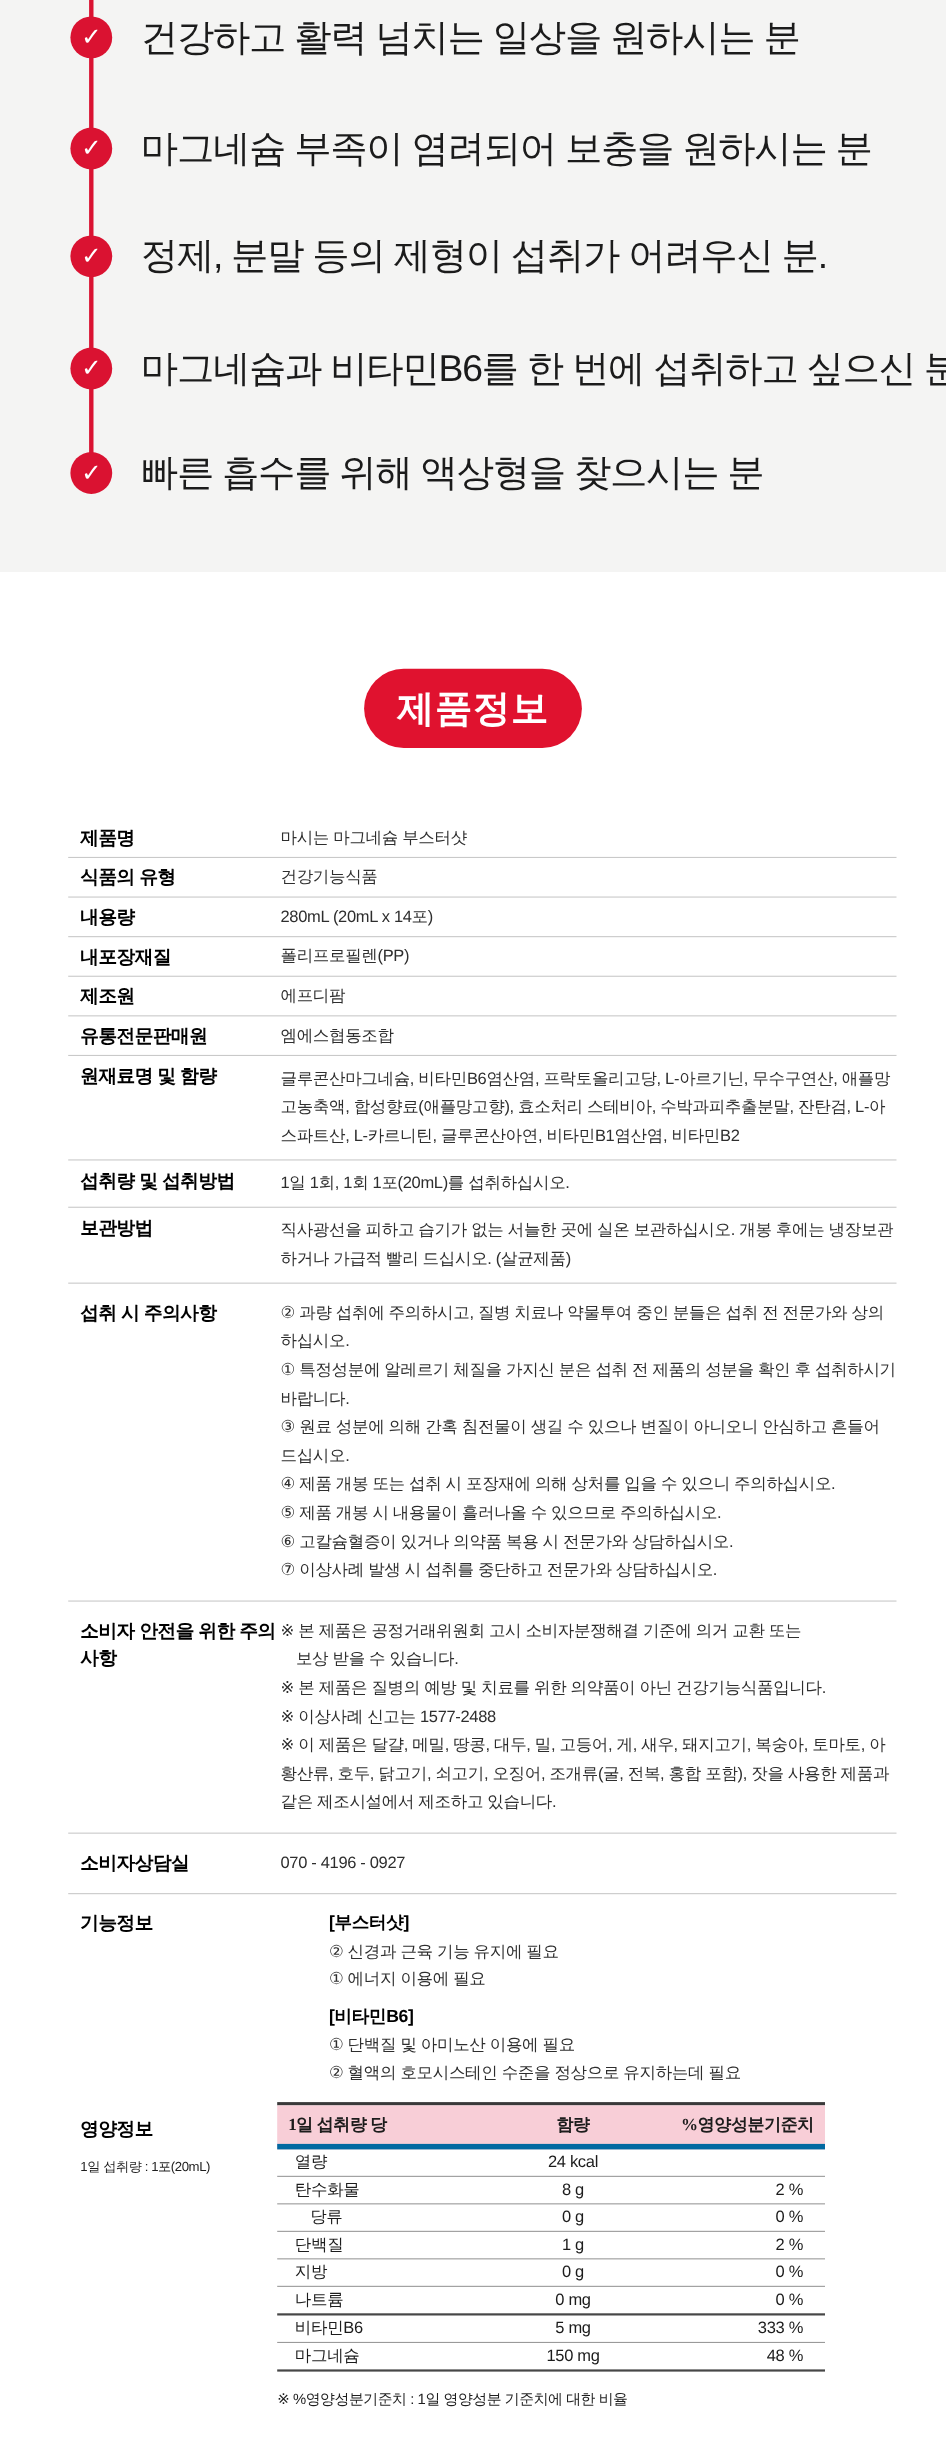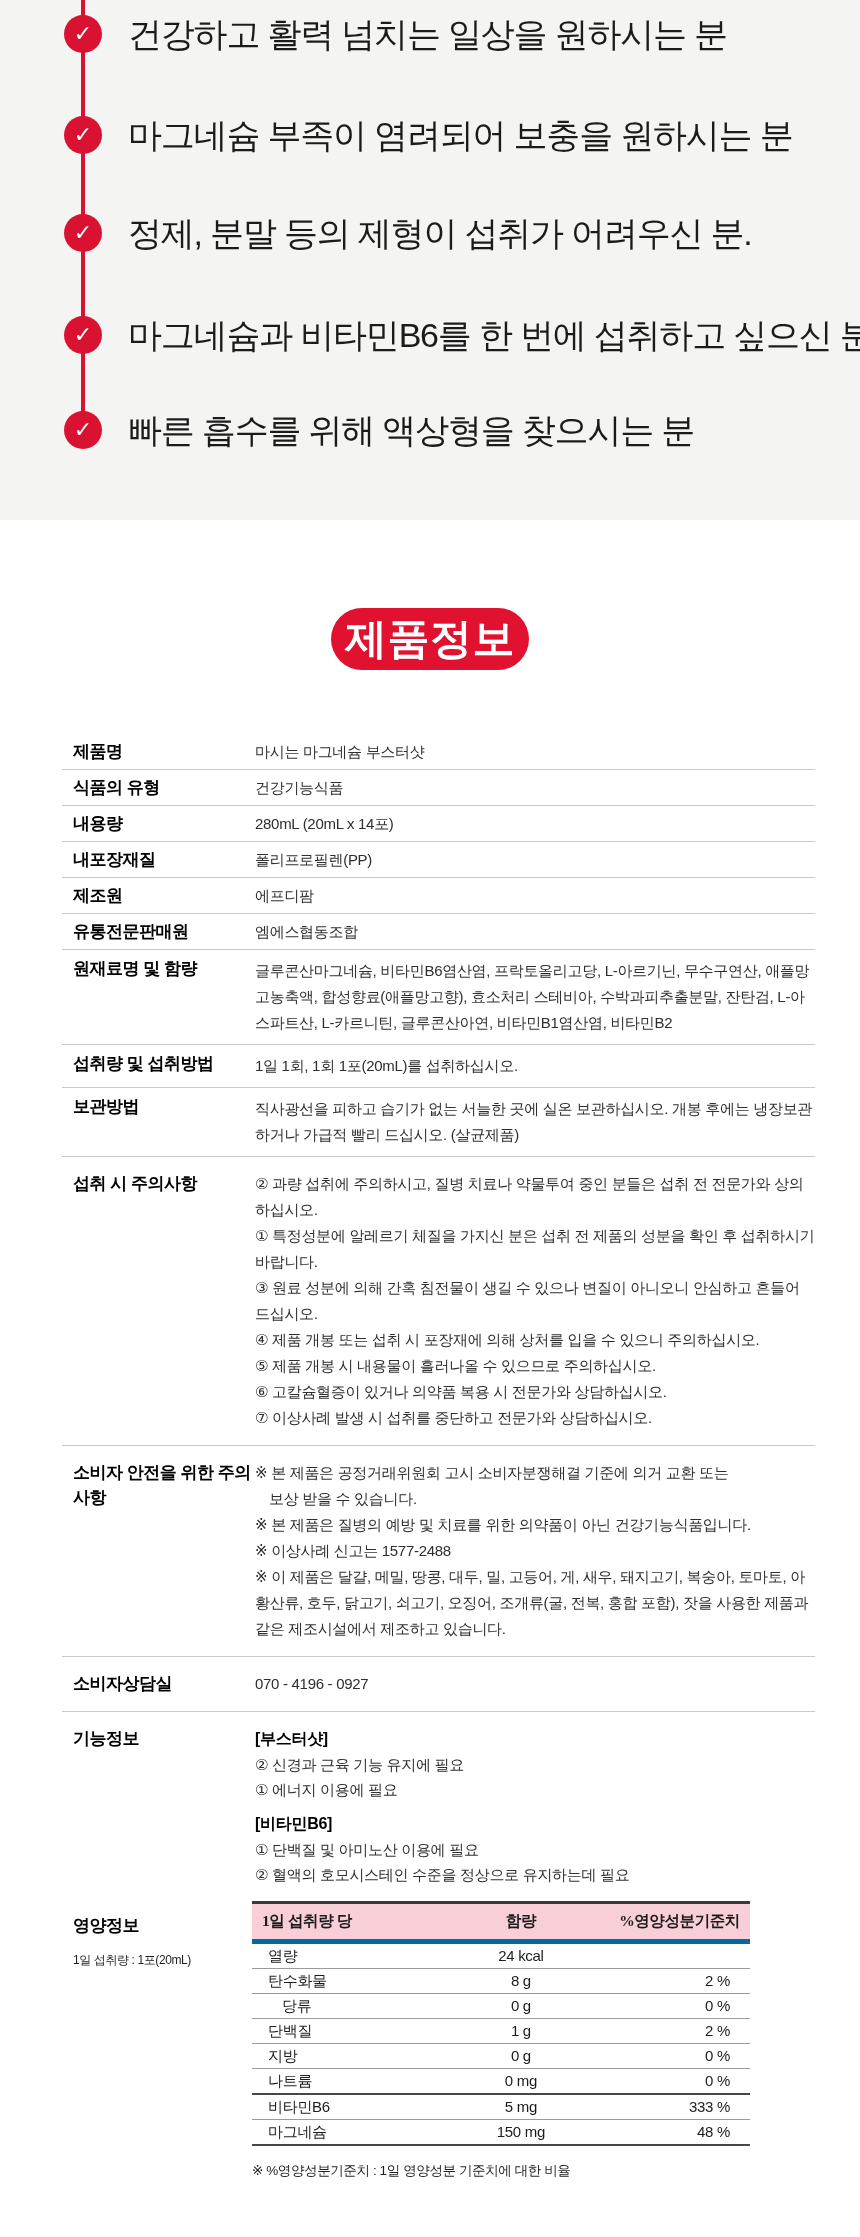--- a/index.html
+++ b/index.html
@@ -12,40 +12,40 @@
   .check-item{position:absolute;left:0;width:860px;height:48px;display:flex;align-items:center;}
   .check-item .dot{position:absolute;left:64px;top:5px;width:38px;height:38px;border-radius:50%;
     background:#da1231;color:#ffffff;display:flex;align-items:center;justify-content:center;
     font-size:22px;font-weight:bold;}
   .check-item .txt{position:absolute;left:128px;top:0;line-height:48px;font-size:34px;
     letter-spacing:-1.2px;color:#1b1b1b;font-weight:500;white-space:nowrap;}
   .ci-0{top:10px;} .ci-1{top:111px;} .ci-2{top:209px;} .ci-3{top:311px;} .ci-4{top:406px;}
 
   
   .badge-wrap{width:860px;display:flex;justify-content:center;}
-  .badge{margin-top:88px;width:198px;height:62px;border-radius:40px;background:#e0122f;
-    color:#ffffff;font-size:42px;font-weight:bold;display:flex;align-items:center;
+  .badge{margin-top:88px;width:198px;height:72px;border-radius:40px;background:#e0122f;
+    color:#ffffff;font-size:34px;font-weight:bold;display:flex;align-items:center;
     justify-content:center;letter-spacing:0.5px;cursor:pointer;}
 
   
   .info-table{margin:64px 45px 0 62px;width:753px;color:#2e2e2e;}
   .irow{display:flex;border-bottom:1px solid #c9c9c9;padding:7px 0;justify-content:center;}
   .irow .lab{width:193px;flex:0 0 193px;padding-left:11px;box-sizing:border-box;
     font-size:17px;font-weight:bold;color:#000;line-height:21px;letter-spacing:-0.5px;}
   .irow .val{flex:1;font-size:15px;line-height:21px;letter-spacing:-0.3px;}
   .irow.tall{padding:8px 0;}
   .irow.tall .val{line-height:26px;}
   .irow.big{padding:14px 0;}
   .irow.big .val{line-height:26px;}
   .irow.big .lab{line-height:25px;}
   .val p{margin:0;}
   .val .indent{padding-left:14px;}
 
   
-  .func-row{padding:26px 0 28px 0;border-bottom:none;}
+  .func-row{padding:26px 0 28px 0;border-bottom:none;gap:44px;}
   .func-title{font-size:16px;font-weight:bold;color:#000;line-height:26px;}
   .func-item{line-height:25px;}
   .func-gap{height:9px;}
 
   
   .nut-row{display:flex;padding:0 0 0 0;border-bottom:none;}
   .nut-row .lab{padding-top:14px;}
   .nut-note{font-size:12px;font-weight:normal;color:#1e1e1e;margin-top:14px;letter-spacing:-0.4px;}
   .nut-box{flex:1;margin-left:-3px;}
   .nut-table{width:498px;border-top:3px solid #3a3a3a;border-bottom:2px solid #474747;}

